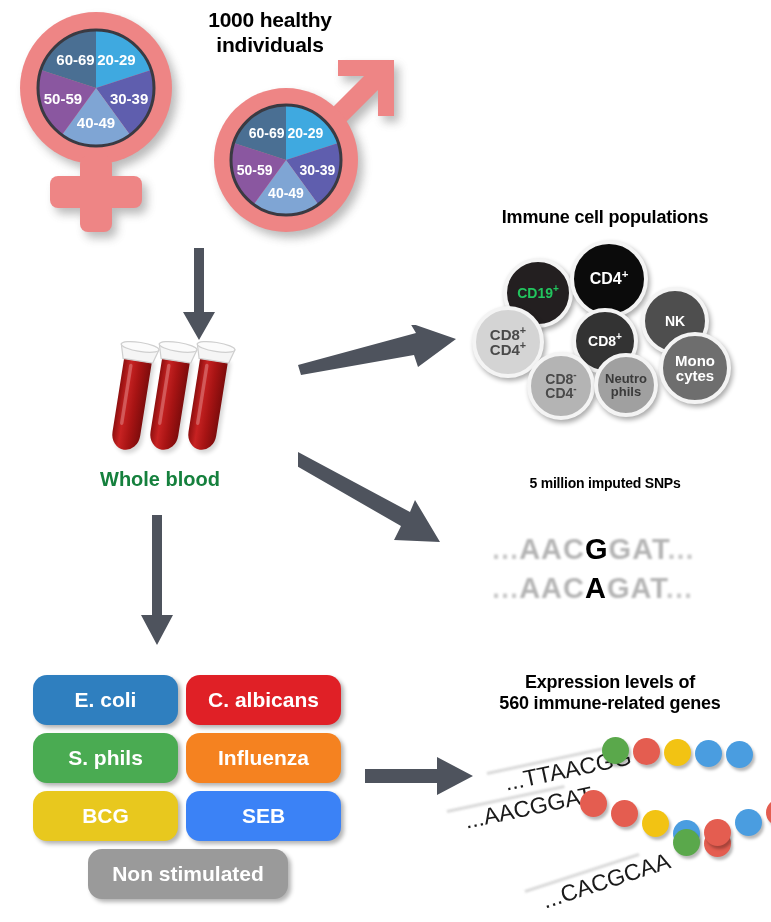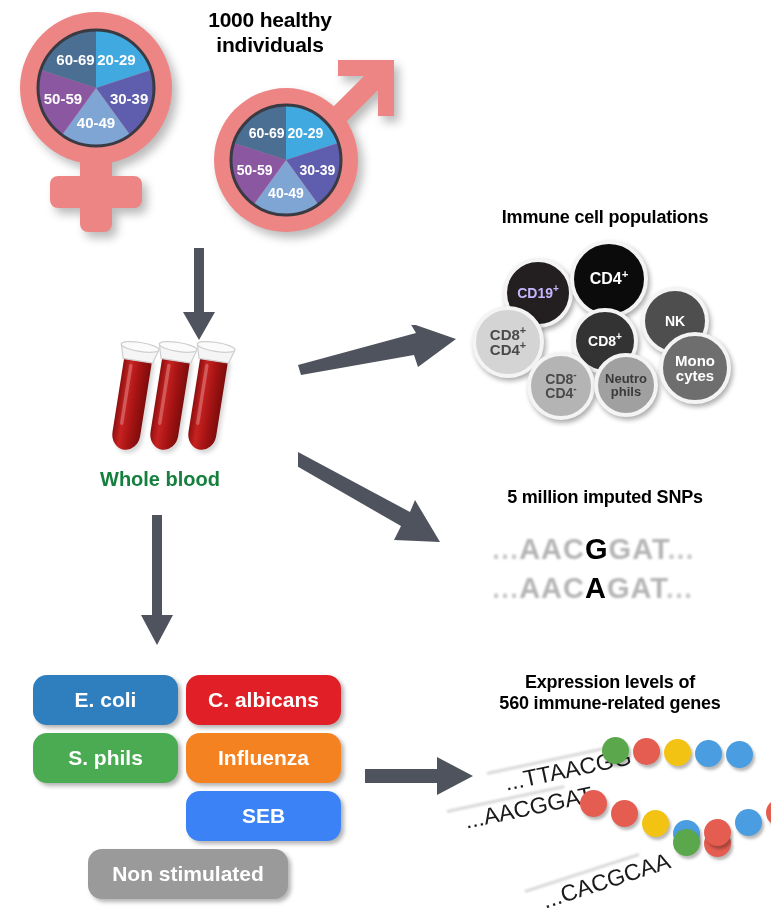--- a/index.html
+++ b/index.html
@@ -18,21 +18,21 @@
   
   .hdr{
     font-weight:bold;
     color:#000000;
     text-align:center;
     line-height:1.18;
     letter-spacing:-0.2px;
   }
   #title-cohort{left:150px;top:8px;width:240px;font-size:21px;}
   #title-immune{left:455px;top:207px;width:300px;font-size:18px;}
-  #title-snps{left:455px;top:487px;width:300px;font-size:18px;}
+  #title-snps{left:455px;top:475px;width:300px;font-size:14px;}
   #title-expr{left:455px;top:672px;width:310px;font-size:18px;}
 
   .lbl-blood{
     left:70px;top:468px;width:180px;
     font-size:20px;font-weight:bold;color:#15803d;text-align:center;
   }
 
   
   .sym{position:absolute;}
   .sym svg{display:block;overflow:visible;}
@@ -172,21 +172,21 @@
       </svg></div>
     <div class="abs" style="left: 298px; top: 450px; width: 150px; height: 100px;"><svg width="150" height="100" viewBox="0 0 150 100">
         <path d="M 0 2 L 112 62 L 117 50 L 142 92 L 96 90 L 103 76 L -5 14 Z" fill="#4e535d"></path>
       </svg></div>
     <div class="abs" style="left: 140px; top: 515px; width: 36px; height: 130px;"><svg width="36" height="130" viewBox="0 0 36 130">
         <path d="M 12 0 L 22 0 L 22 100 L 33 100 L 17 130 L 1 100 L 12 100 Z" fill="#4e535d"></path>
       </svg></div>
     <div class="abs" style="left: 365px; top: 755px; width: 112px; height: 42px;"><svg width="112" height="42" viewBox="0 0 112 42">
         <path d="M 0 14 L 72 14 L 72 2 L 108 21 L 72 40 L 72 28 L 0 28 Z" fill="#4e535d"></path>
       </svg></div>
-    <div class="cell" style="left: 503px; top: 258px; width: 70px; height: 70px; background: rgb(35, 31, 32); color: #c4b5fd; font-size: 14px; z-index: 10;">
+    <div class="cell" style="left: 503px; top: 258px; width: 70px; height: 70px; background: rgb(35, 31, 32); color: #22c55e; font-size: 14px; z-index: 10;">
       <div>
         <span>CD19<sup>+</sup></span>
       </div>
     </div>
     <div class="cell" style="left: 570px; top: 240px; width: 78px; height: 78px; background: rgb(11, 11, 11); color: rgb(255, 255, 255); font-size: 16px; z-index: 11;">
       <div>
         <span>CD4<sup>+</sup></span>
       </div>
     </div>
     <div class="cell" style="left: 472px; top: 306px; width: 72px; height: 72px; background: rgb(212, 212, 212); color: rgb(74, 74, 74); font-size: 15px; z-index: 12;">
@@ -229,20 +229,23 @@
       <span>E. coli</span>
     </div>
     <div class="stim" style="left: 186px; top: 675px; width: 155px; height: 50px; background: rgb(224, 32, 38);">
       <span>C. albicans</span>
     </div>
     <div class="stim" style="left: 33px; top: 733px; width: 145px; height: 50px; background: rgb(74, 171, 82);">
       <span>S. phils</span>
     </div>
     <div class="stim" style="left: 186px; top: 733px; width: 155px; height: 50px; background: rgb(245, 130, 32);">
       <span>Influenza</span>
+    </div>
+    <div class="stim" style="left: 33px; top: 791px; width: 145px; height: 50px; background: rgb(232, 200, 30);">
+      <span>BCG</span>
     </div>
     <div class="stim" style="left: 186px; top: 791px; width: 155px; height: 50px; background: #3b82f6;">
       <span>SEB</span>
     </div>
     <div class="stim" style="left: 88px; top: 849px; width: 200px; height: 50px; background: rgb(154, 154, 154);">
       <span>Non stimulated</span>
     </div>
     <div class="strand-line" style="left: 487px; top: 772px; width: 120px; transform: rotate(-12deg);"></div>
     <div class="strand-txt" style="left: 505px; top: 770px; transform: rotate(-12deg);">...TTAACGG</div>
     <div class="bead" style="left: 602px; top: 737px; width: 27px; height: 27px; background: rgb(90, 168, 75);"></div>

